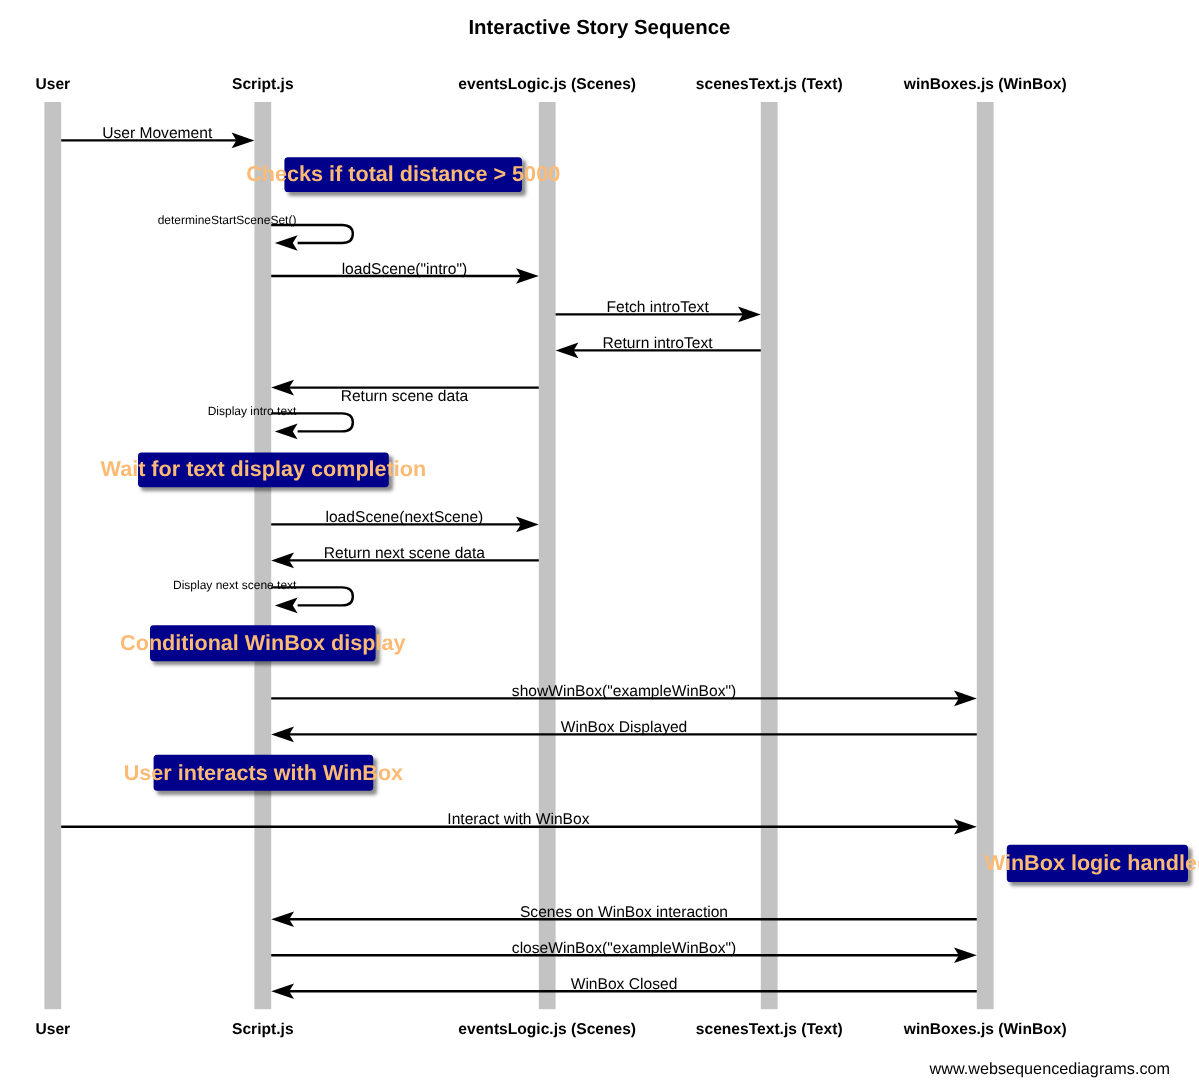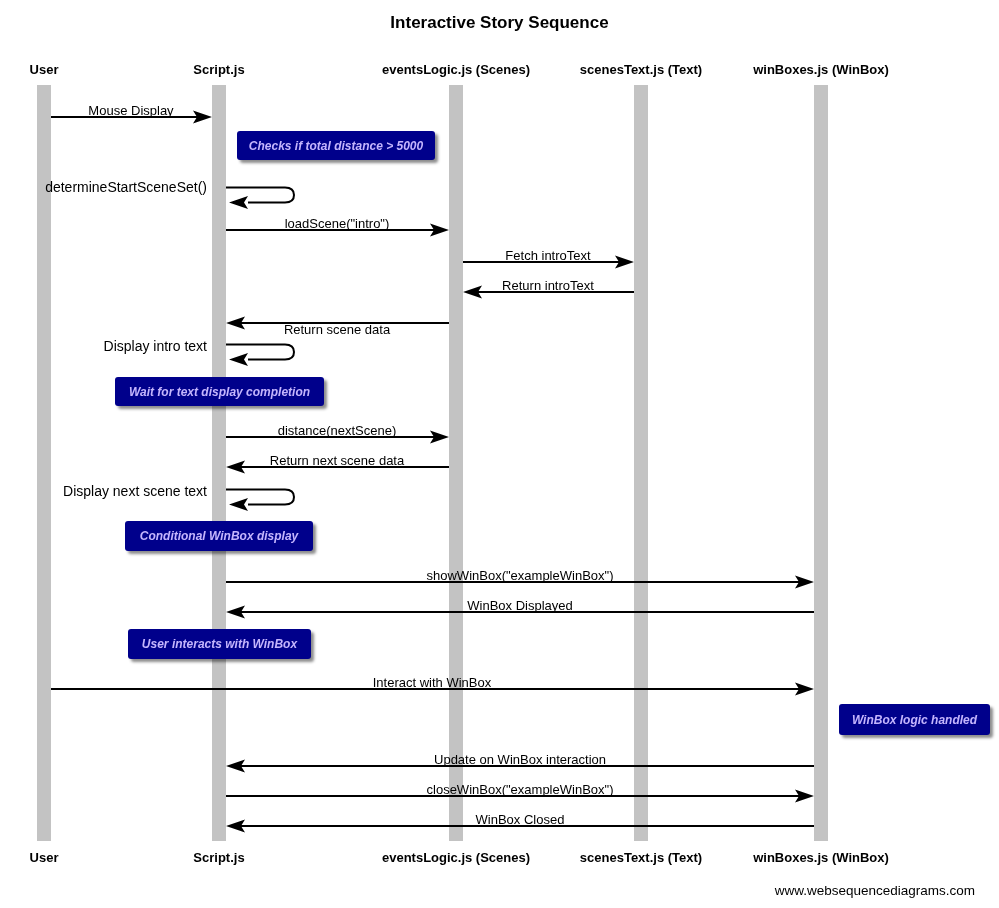--- a/index.html
+++ b/index.html
@@ -15,26 +15,26 @@
     position:absolute;transform:translateX(-50%);font-size:13px;font-weight:bold;white-space:nowrap;
   }
   .lifeline{
     position:absolute;top:85px;width:14px;height:756px;background:#C3C3C3;
   }
   .overlay{position:absolute;left:0;top:0;}
   .mlabel{
     position:absolute;transform:translateX(-50%);font-size:13px;white-space:nowrap;
   }
   .slabel{
-    position:absolute;left:0;width:207px;text-align:right;font-size:14px;white-space:nowrap;
+    position:absolute;left:0;width:207px;text-align:right;font-size:10px;white-space:nowrap;padding-left:40px;
   }
   .note{
-    position:absolute;background:#00008B;color:#c4b5fd;font-weight:bold;font-size:12px;
+    position:absolute;background:#00008B;color:#fdba74;font-weight:bold;font-size:18px;
     display:flex;align-items:center;justify-content:center;border-radius:3px;
-    box-shadow:3px 3px 3px rgba(0,0,0,0.45);white-space:nowrap;font-style:italic;
+    box-shadow:3px 3px 3px rgba(0,0,0,0.45);white-space:nowrap;
   }
   .watermark{
     position:absolute;right:24px;top:883px;font-size:13.5px;white-space:nowrap;
   }
 </style>
 </head>
 <body>
 
 <div class="diagram">
 
@@ -114,34 +114,34 @@
         <line x1="226" y1="796" x2="802" y2="796"></line>
           <polygon points="814,796 795,789.5 799,796 795,802.5" stroke="none"></polygon>
       </g>
       <g>
         <line x1="814" y1="826" x2="238" y2="826"></line>
           <polygon points="226,826 245,819.5 241,826 245,832.5" stroke="none"></polygon>
       </g>
     </g>
   </svg>
 
-  <div class="mlabel" style="left:131px;top:103px">Mouse Display</div>
+  <div class="mlabel" style="left:131px;top:103px">User Movement</div>
   <div class="slabel" style="top:179px">determineStartSceneSet()</div>
   <div class="mlabel" style="left:337px;top:216px">loadScene("intro")</div>
   <div class="mlabel" style="left:548px;top:248px">Fetch introText</div>
   <div class="mlabel" style="left:548px;top:278px">Return introText</div>
   <div class="mlabel" style="left:337px;top:322px">Return scene data</div>
   <div class="slabel" style="top:338px">Display intro text</div>
-  <div class="mlabel" style="left:337px;top:423px">distance(nextScene)</div>
+  <div class="mlabel" style="left:337px;top:423px">loadScene(nextScene)</div>
   <div class="mlabel" style="left:337px;top:453px">Return next scene data</div>
   <div class="slabel" style="top:483px">Display next scene text</div>
   <div class="mlabel" style="left:520px;top:568px">showWinBox("exampleWinBox")</div>
   <div class="mlabel" style="left:520px;top:598px">WinBox Displayed</div>
   <div class="mlabel" style="left:432px;top:675px">Interact with WinBox</div>
-  <div class="mlabel" style="left:520px;top:752px">Update on WinBox interaction</div>
+  <div class="mlabel" style="left:520px;top:752px">Scenes on WinBox interaction</div>
   <div class="mlabel" style="left:520px;top:782px">closeWinBox("exampleWinBox")</div>
   <div class="mlabel" style="left:520px;top:812px">WinBox Closed</div>
 
   <div class="note" style="left:237px;top:131px;width:198px;height:29px">Checks if total distance &gt; 5000</div>
   <div class="note" style="left:125px;top:521px;width:188px;height:30px">Conditional WinBox display</div>
   <div class="note" style="left:115px;top:377px;width:209px;height:29px">Wait for text display completion</div>
   <div class="note" style="left:839px;top:704px;width:151px;height:31px">WinBox logic handled</div>
   <div class="note" style="left:128px;top:629px;width:183px;height:30px">User interacts with WinBox</div>
 
   <div class="plabel" style="left:44px;top:850px">User</div>

